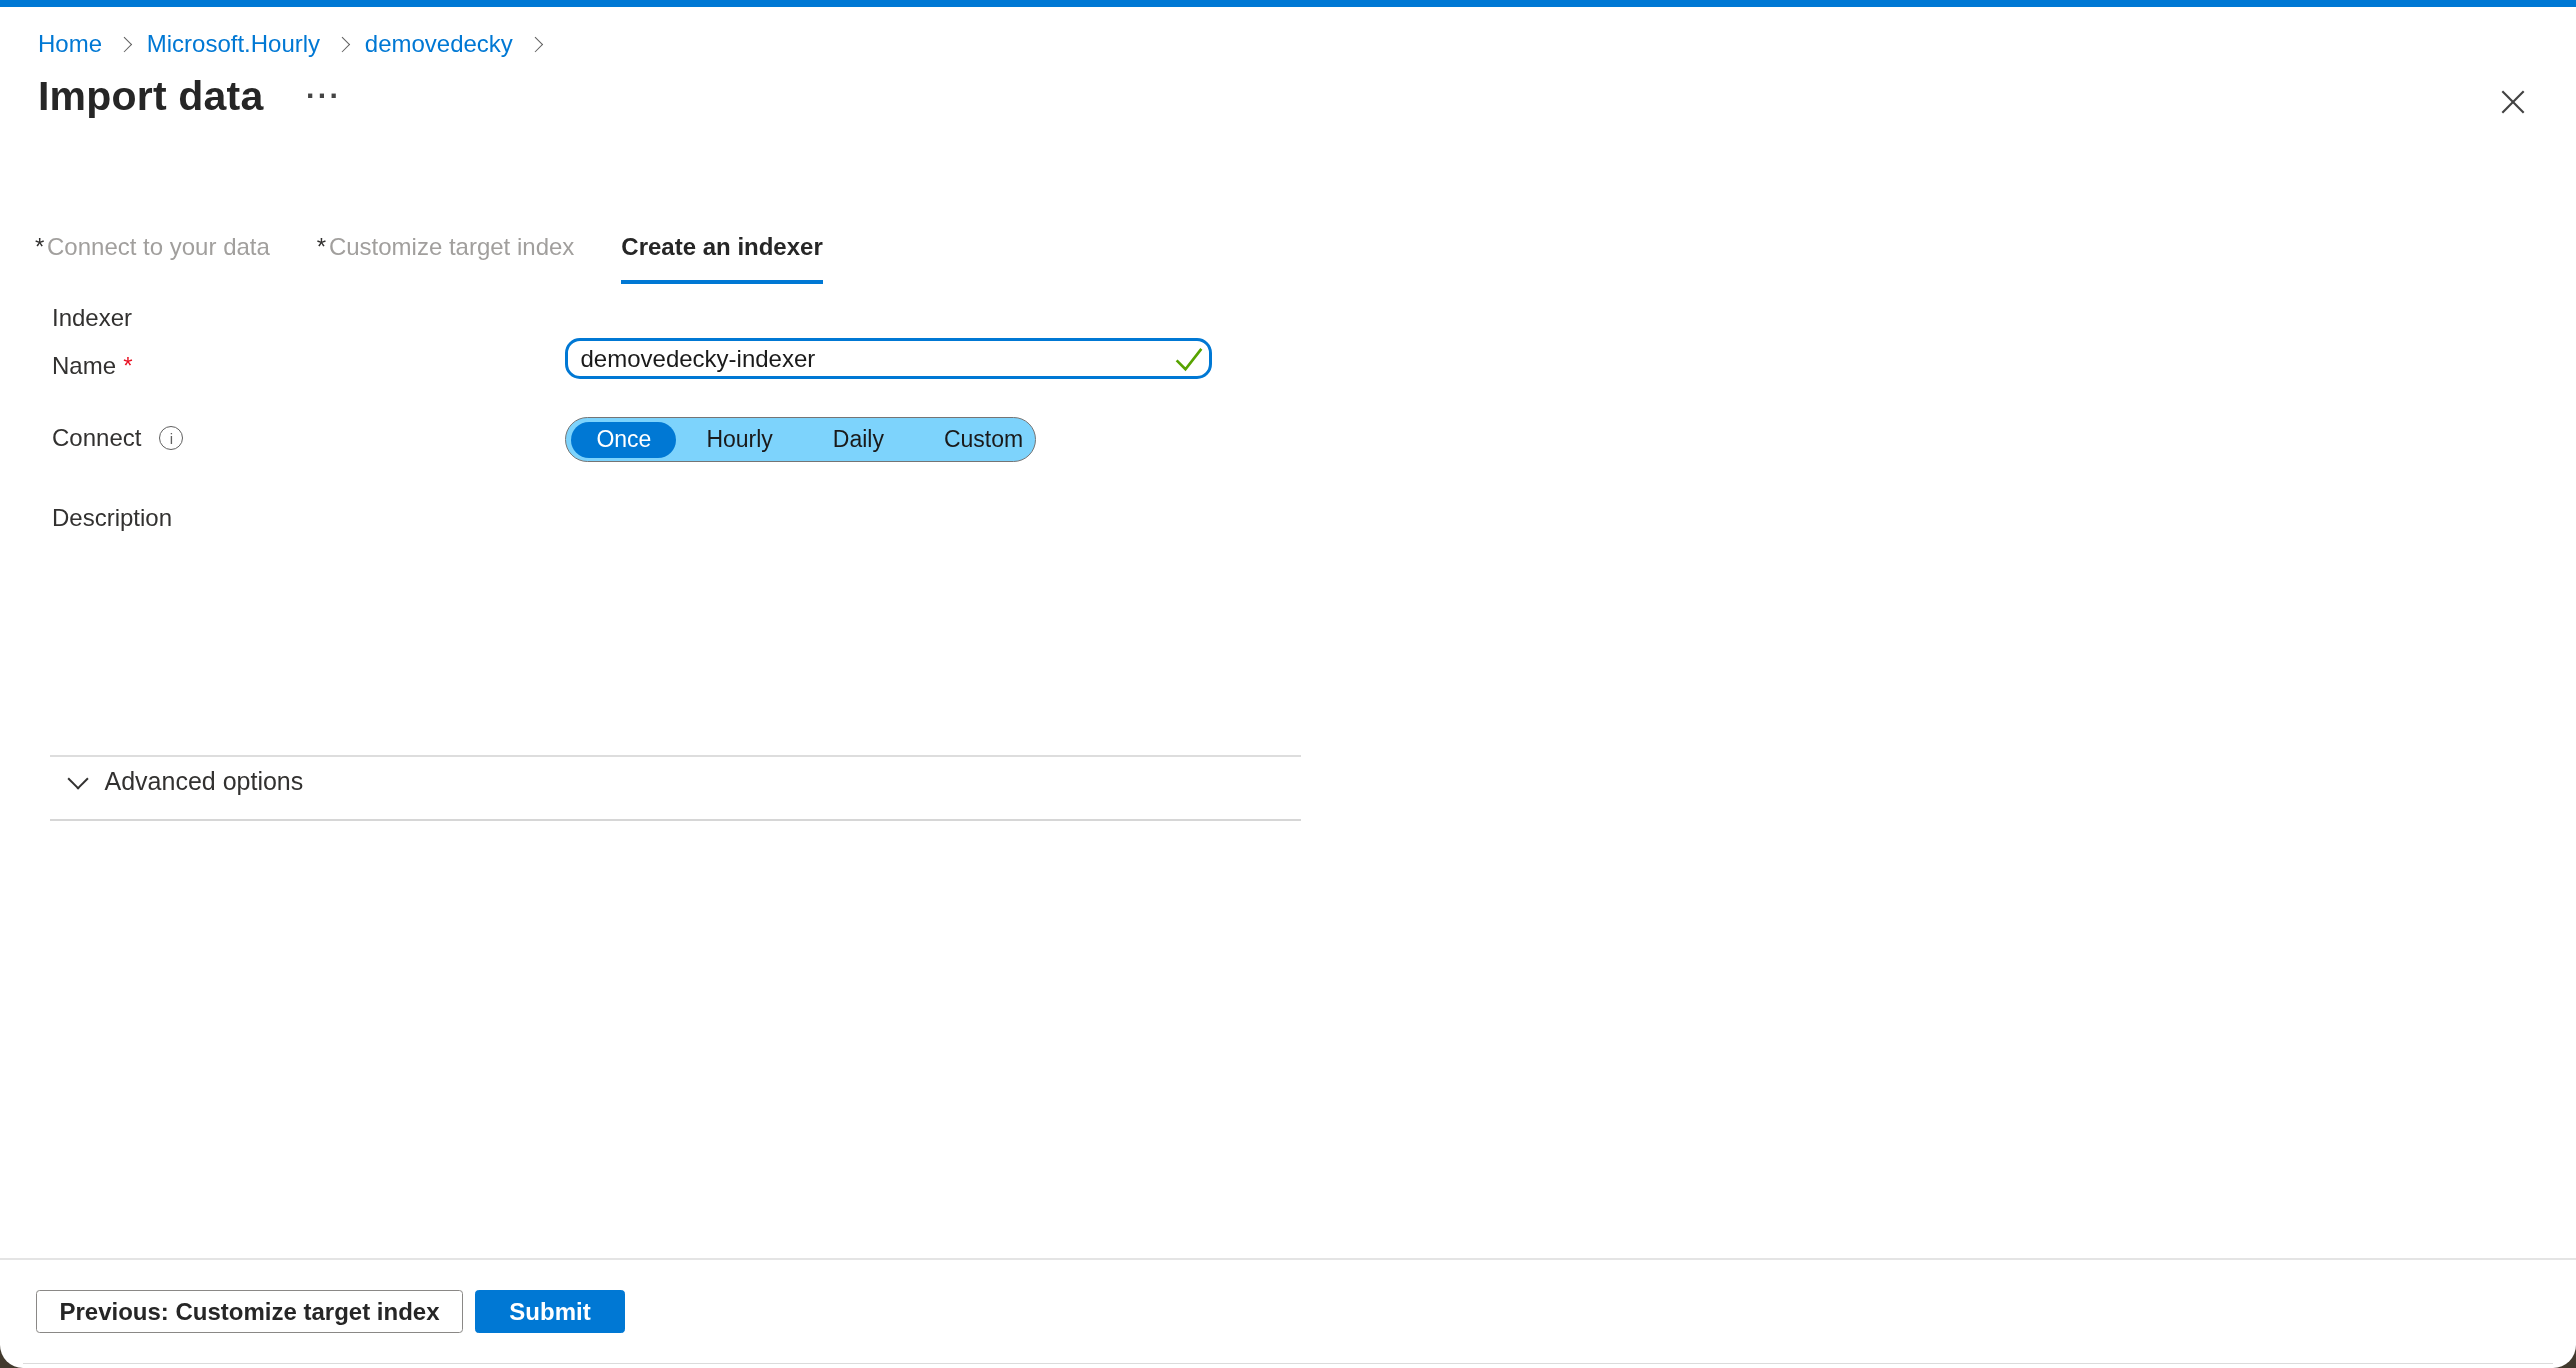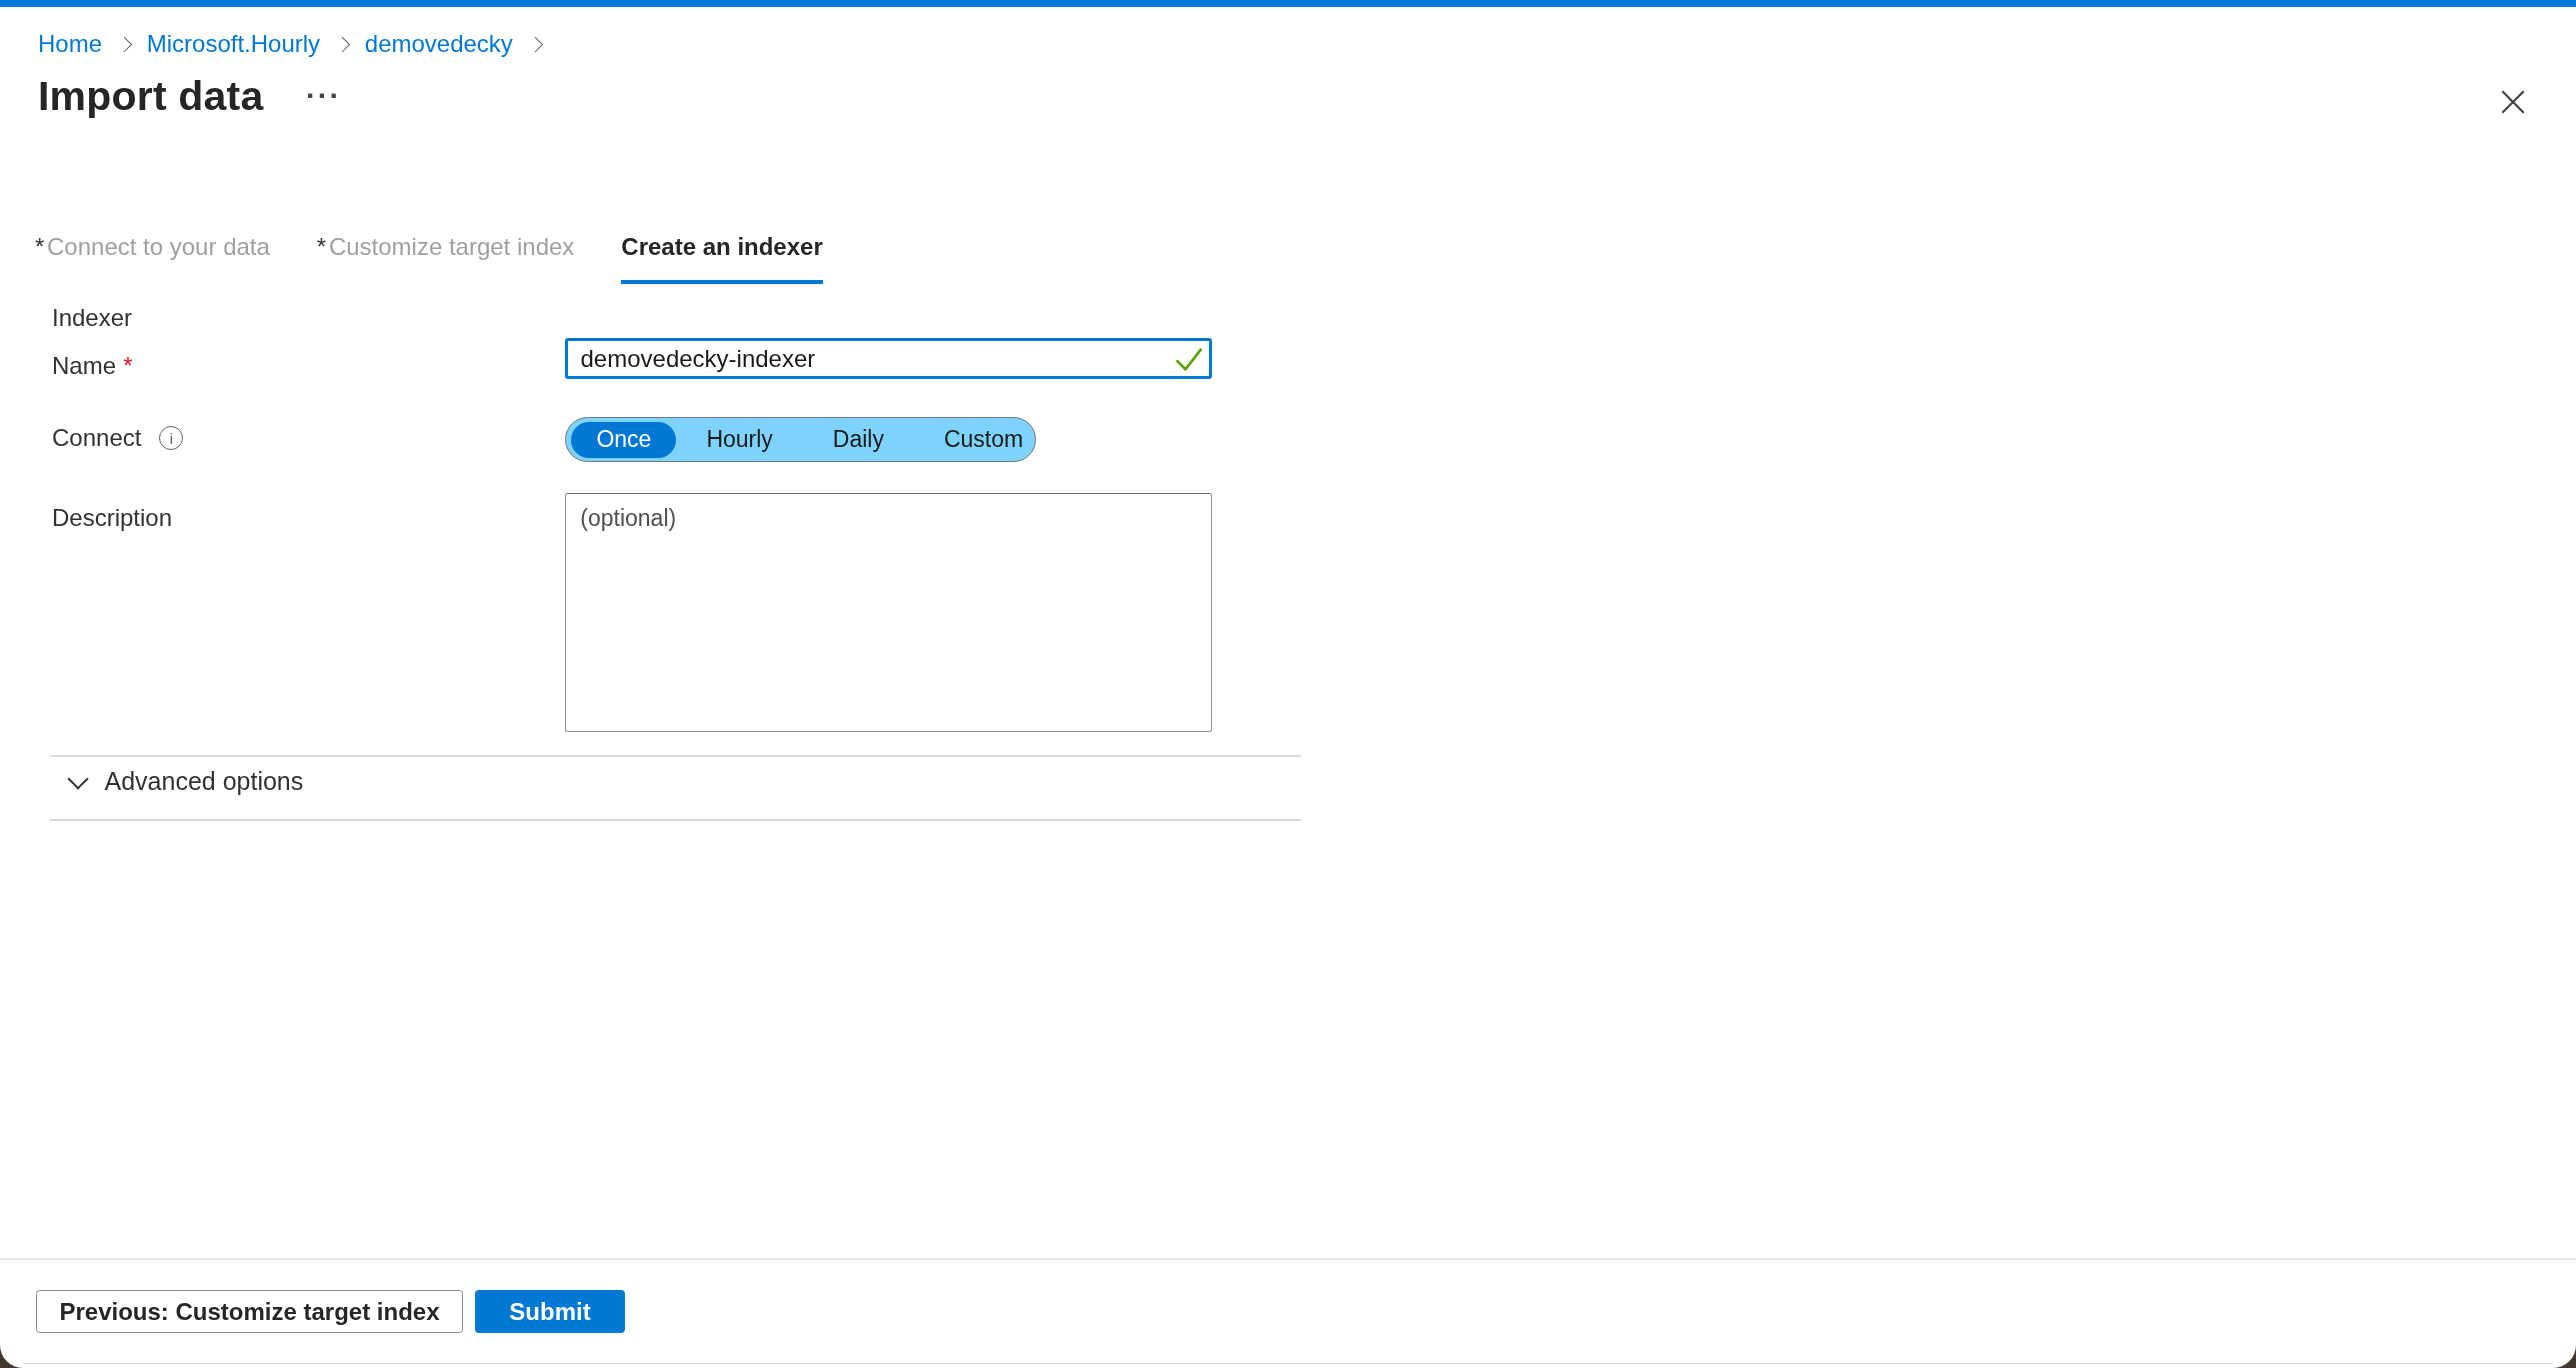--- a/index.html
+++ b/index.html
@@ -75,21 +75,21 @@
     position: absolute; left: 52px; top: 304px;
     font-size: 24px; color: #323130;
   }
   .field-label { position: absolute; left: 52px; font-size: 24px; color: #323130; }
   .req-star { color: #e81123; margin-left: 7.2px; }
 
   .name-label { top: 352px; }
   .name-input {
     position: absolute; left: 565px; top: 338px;
     width: 647px; height: 41px;
-    border: 3.6px solid #0078d4; border-radius: 3px;
+    border: 3.6px solid #0078d4; border-radius: 15px;
     font-size: 24px; color: #1a1a1a;
     padding: 0 54px 0 12.5px;
     font-family: inherit; outline: none; background: #fff;
   }
   .valid-check {
     position: absolute; left: 1174px; top: 345px; pointer-events: none;
   }
 
   .schedule-label-row {
     position: absolute; left: 52px; top: 424px;
@@ -224,21 +224,20 @@
     <span class="info-icon">i</span>
   </div>
   <div class="schedule-group">
     <span class="schedule-opt selected">Once</span>
     <span class="schedule-opt">Hourly</span>
     <span class="schedule-opt">Daily</span>
     <span class="schedule-opt">Custom</span>
   </div>
 
   <div class="field-label description-label">Description</div>
-  <textarea class="description-input" placeholder="(optional)" style=""></textarea>
 
   <div class="divider divider-adv-top"></div>
   <button class="advanced-toggle">
     <span class="chevron-down"></span>
     <span>Advanced options</span>
   </button>
   <div class="divider divider-adv-bottom"></div>
 
   <div class="divider footer-divider"></div>
   <button class="prev-btn">Previous: Customize target index</button>

